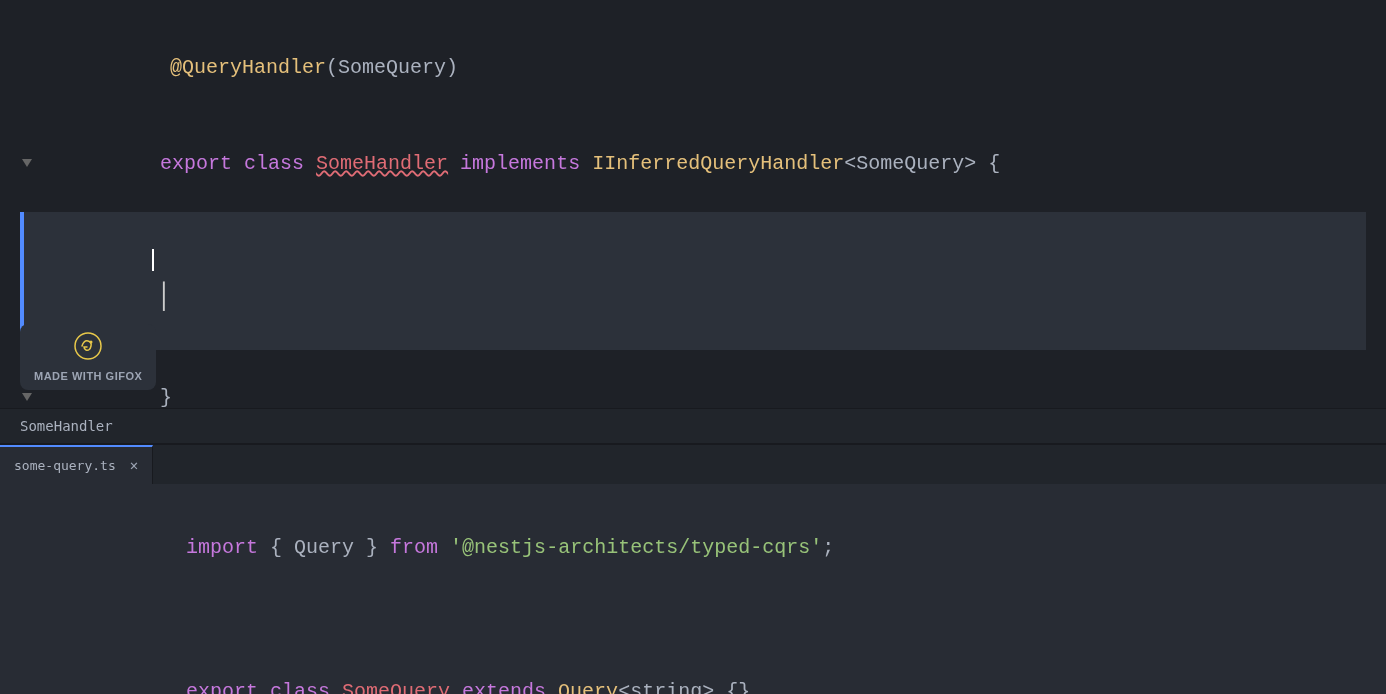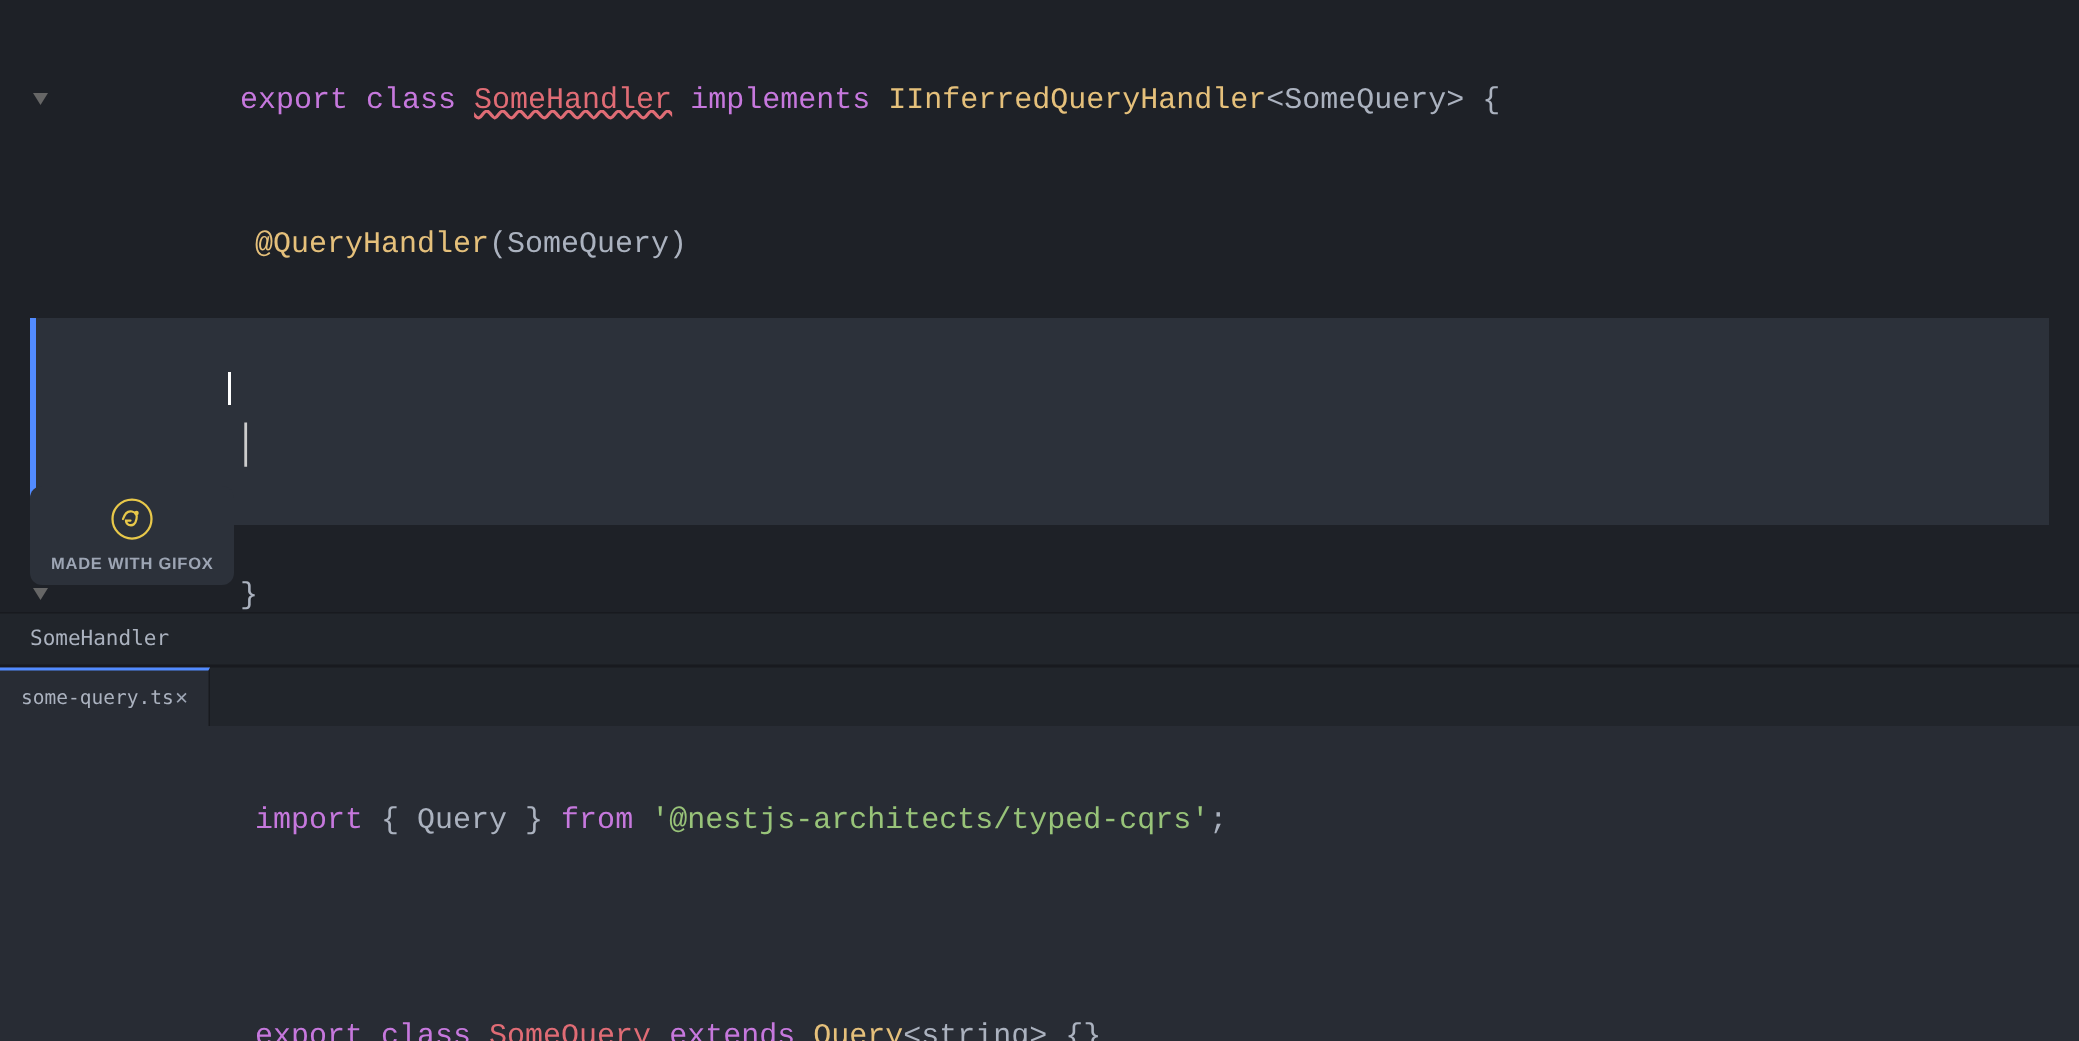--- a/index.html
+++ b/index.html
@@ -125,42 +125,42 @@
     }
 
     .tab {
       display: flex;
       align-items: center;
       padding: 0 14px;
       font-size: 13px;
       color: #9da5b4;
       background: #2c313a;
       border-right: 1px solid #181a1f;
-      gap: 1px;
+      gap: 14px;
       cursor: pointer;
     }
 
     .tab.active {
       color: #abb2bf;
       background: #282c34;
       border-top: 2px solid #528bff;
     }
 
     .tab-close {
       color: #9da5b4;
       font-size: 14px;
       line-height: 1;
       cursor: pointer;
     }
 
     
     .bottom-panel {
       background: #282c34;
       height: 210px;
-      padding: 10px 0;
+      padding: 10px 16px;
       overflow: hidden;
     }
 
     .bottom-code {
       padding: 0 20px;
       font-size: 20px;
       font-weight: 500;
       line-height: 1.8;
     }
 
@@ -227,37 +227,37 @@
     }
   </style>
 </head>
 <body>
 
 <div class="editor-container">
 
   <div class="top-panel">
     <div class="code-area">
 
+      <div class="code-line normal-line">
+        <div class="line-content">
+          <span class="kw-decorator">@QueryHandler</span><span class="plain">(SomeQuery)</span>
+        </div>
+      </div>
+
       <div class="code-line" style="padding-left: 0;">
         <span class="fold-icon">
           <svg viewBox="0 0 14 14" xmlns="http://www.w3.org/2000/svg">
             <polygon points="2,3 12,3 7,11" fill="#666"></polygon>
           </svg>
         </span>
         <div class="line-content" style="padding-left: 0;">
           <span class="kw-export">export </span><span class="kw-class">class </span><span class="class-name squiggle-underline">SomeHandler</span><span class="plain"> </span><span class="kw-implements">implements</span><span class="plain"> </span><span class="interface-name">IInferredQueryHandler</span><span class="plain">&lt;SomeQuery&gt; {</span>
         </div>
       </div>
 
-      <div class="code-line normal-line">
-        <div class="line-content">
-          <span class="kw-decorator">@QueryHandler</span><span class="plain">(SomeQuery)</span>
-        </div>
-      </div>
-
       <div class="code-line active-line">
         <div class="active-line-bar"></div>
         <div class="line-content">
           <span class="cursor"></span>
           <span class="text-cursor-symbol" style="font-size:26px; color:#ccc; font-weight:100; margin-left:4px;">│</span>
         </div>
       </div>
 
       <div class="code-line" style="padding-left: 0;">
         <span class="fold-icon">

